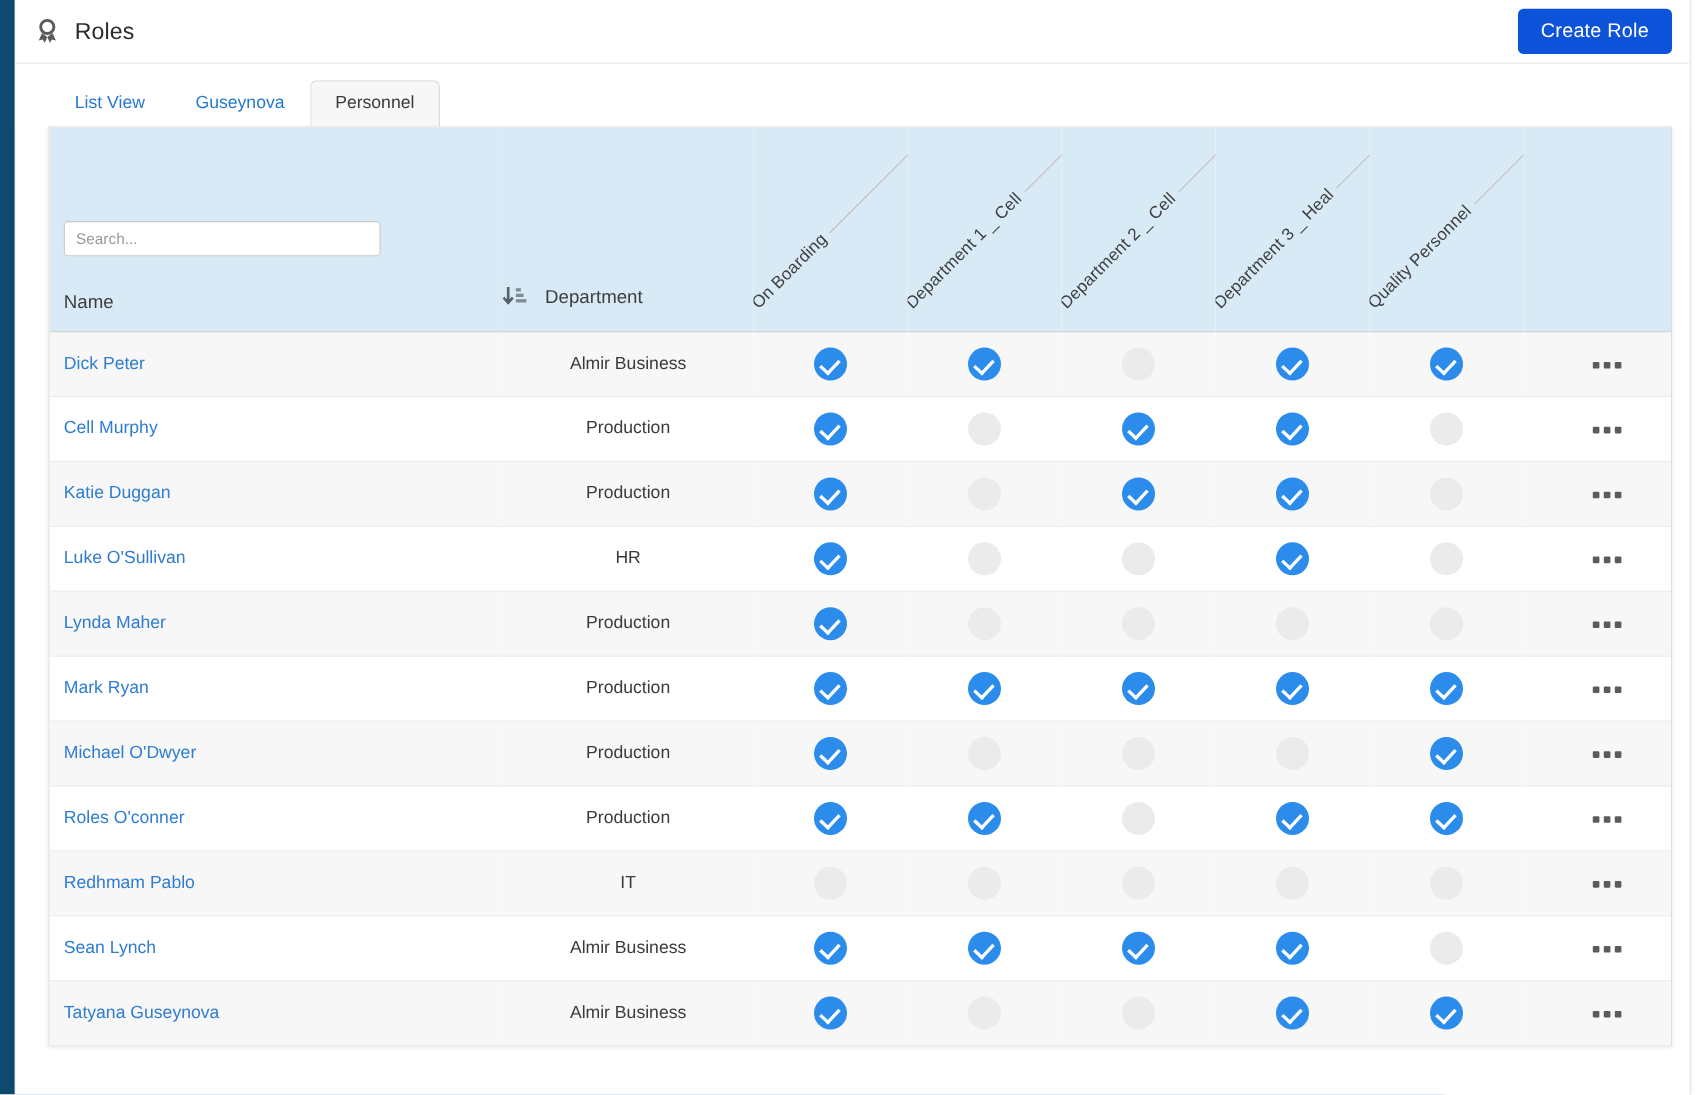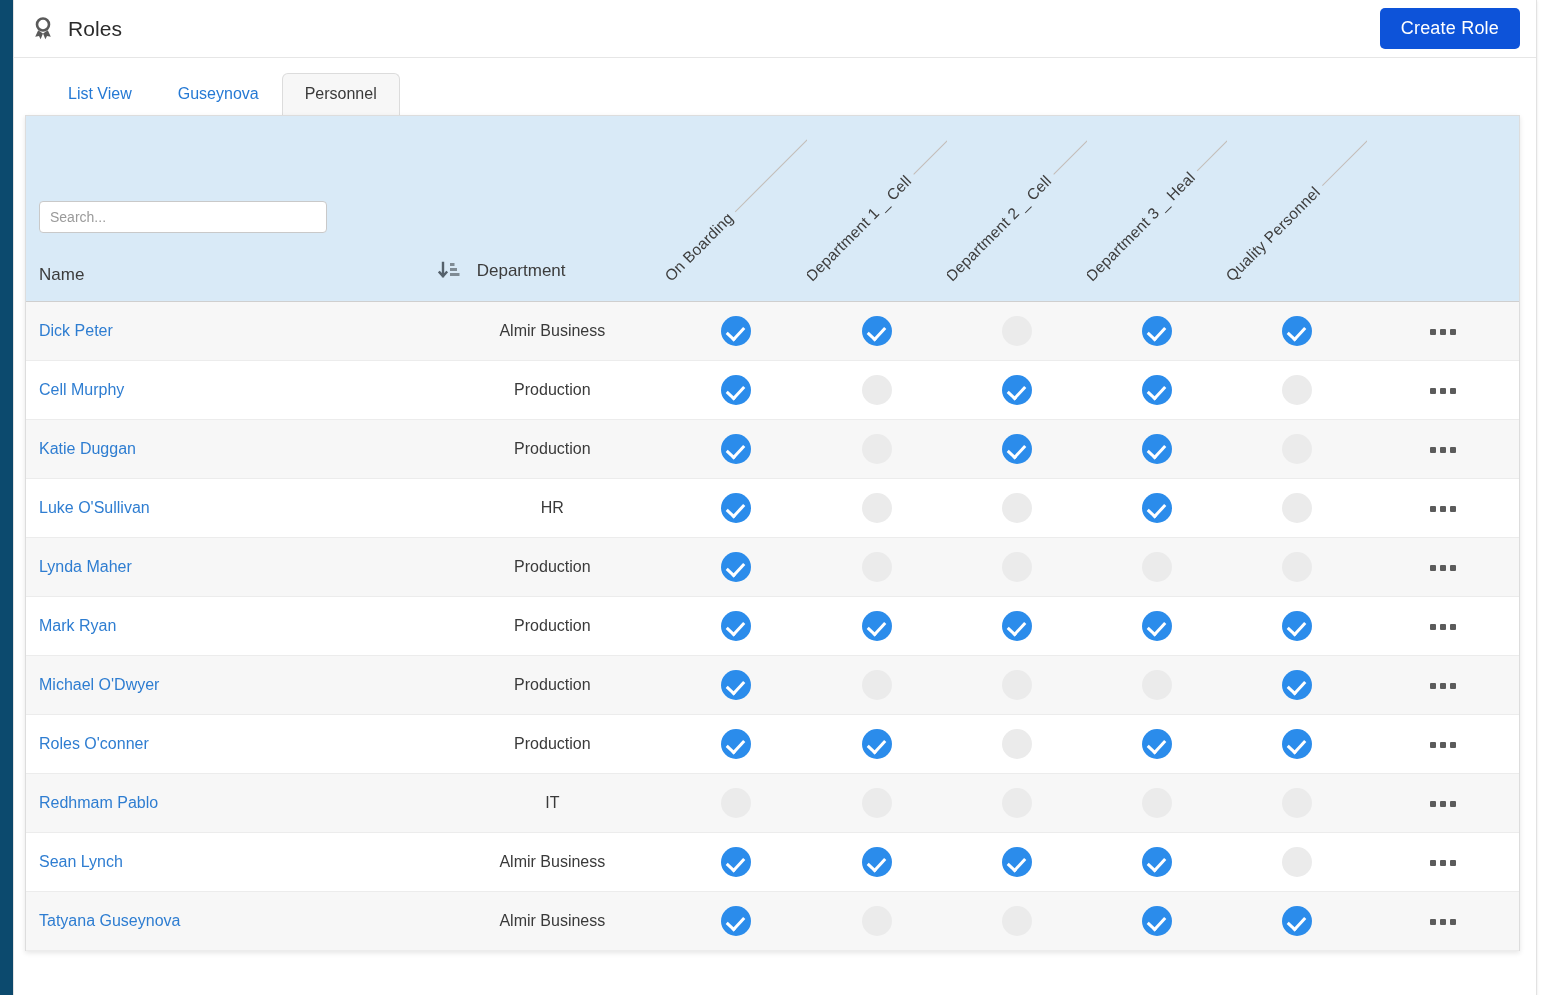--- a/index.html
+++ b/index.html
@@ -84,21 +84,21 @@
     white-space: nowrap;
   }
   .tab.active {
     color: #3a3a3a;
     background: #f7f7f7;
     border-color: #dcdcdc;
   }
 
   
   .tbl-wrap {
-    margin: 0 16px 0 11px;
+    margin: 0 16px 0 30px;
     border: 1px solid #dddddd;
     border-bottom: none;
     background: #fff;
     box-shadow: 0 2px 5px rgba(0,0,0,.10);
     position: relative;
     overflow: hidden;
   }
   table.grid { border-collapse: collapse; width: 100%; table-layout: fixed; }
 
   

